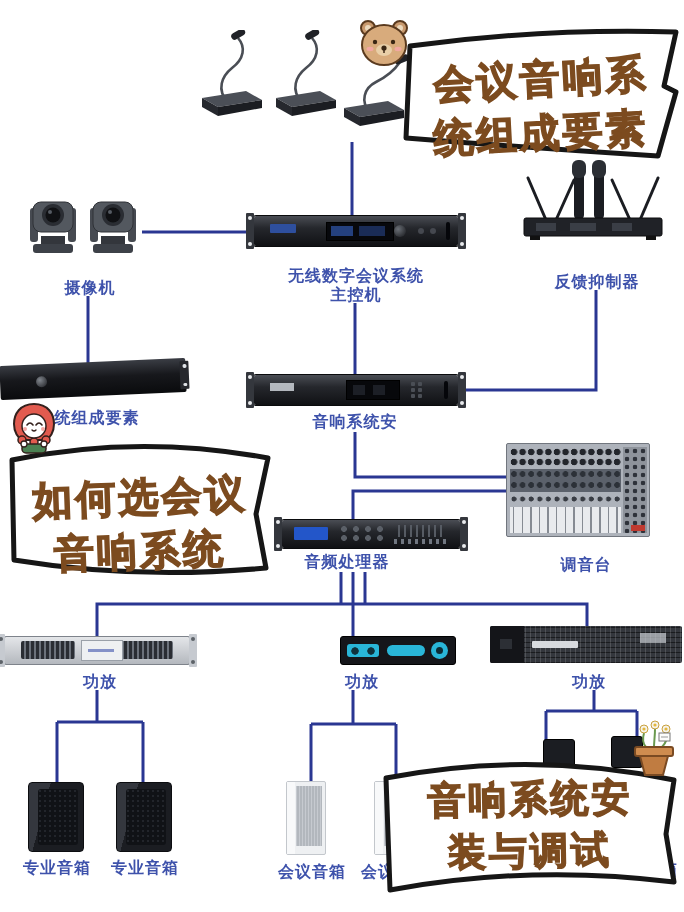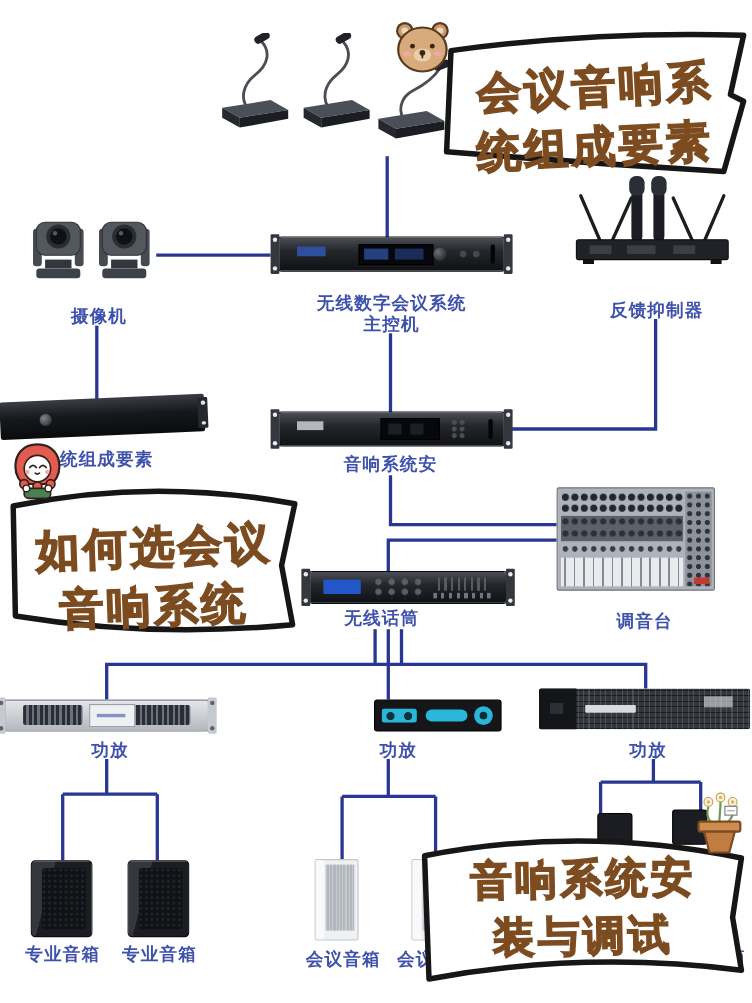--- a/index.html
+++ b/index.html
@@ -232,21 +232,21 @@
   <div class="lbl" style="left:586px;top:555px">调音台</div>
 
   <div class="rack" style="left:282px;top:520px;width:178px;height:28px">
     <div class="ear l"></div>
       <div class="ear r"></div>
     <div class="ap-scr"></div>
       <div class="ap-dots"></div>
     <div class="ap-sliders"></div>
       <div class="ap-row"></div>
   </div>
-  <div class="lbl" style="left:347px;top:552px">无线话筒</div>
+  <div class="lbl" style="left:347px;top:552px">音频处理器</div>
 
   <div class="amp-silver">
     <div class="ear s l"></div>
       <div class="ear s r"></div>
     <div class="gr g1"></div>
       <div class="gr g2"></div>
     <div class="panel"></div>
   </div>
   <div class="lbl" style="left:100px;top:672px">功放</div>
 

